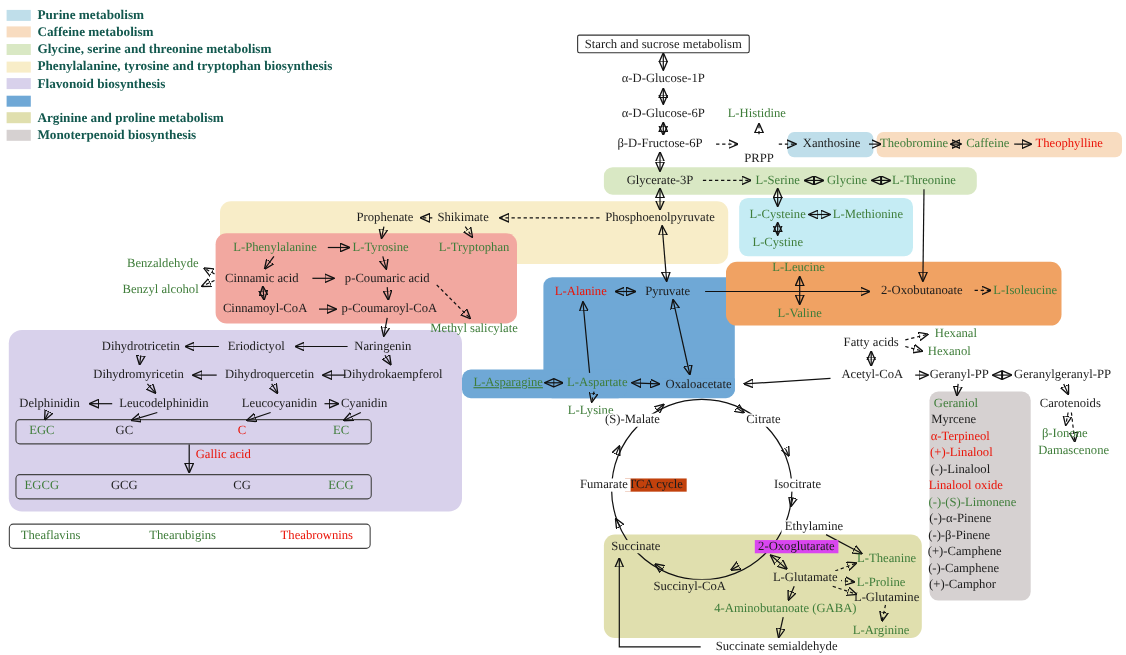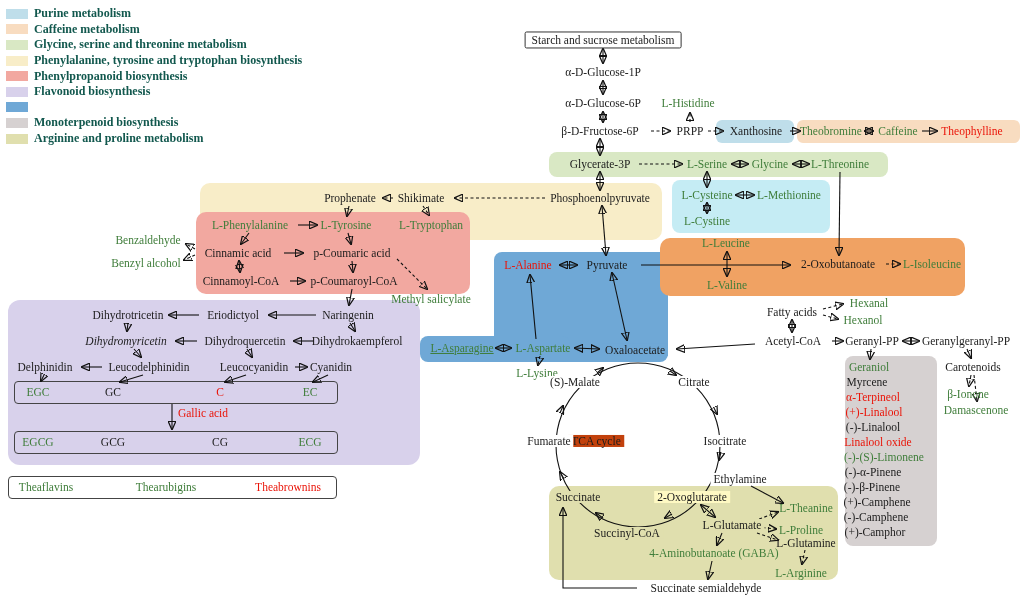--- a/index.html
+++ b/index.html
@@ -34,37 +34,33 @@
       </div>
       <div class="legend-row">
         <span class="swatch" style="background: rgb(217, 232, 196);"></span>
         <span class="legend-label">Glycine, serine and threonine metabolism</span>
       </div>
       <div class="legend-row">
         <span class="swatch" style="background: rgb(248, 237, 200);"></span>
         <span class="legend-label">Phenylalanine, tyrosine and tryptophan biosynthesis</span>
       </div>
       <div class="legend-row">
-        <span class="swatch" style="background: rgb(242, 168, 160);"></span>
-        <span class="legend-label">Phenylpropanoid biosynthesis</span>
-      </div>
-      <div class="legend-row">
         <span class="swatch" style="background: rgb(216, 209, 235);"></span>
         <span class="legend-label">Flavonoid biosynthesis</span>
       </div>
       <div class="legend-row">
         <span class="swatch" style="background: rgb(111, 168, 214);"></span>
       </div>
       <div class="legend-row">
+        <span class="swatch" style="background: rgb(224, 223, 174);"></span>
+        <span class="legend-label">Arginine and proline metabolism</span>
+      </div>
+      <div class="legend-row">
         <span class="swatch" style="background: rgb(214, 209, 209);"></span>
         <span class="legend-label">Monoterpenoid biosynthesis</span>
-      </div>
-      <div class="legend-row">
-        <span class="swatch" style="background: rgb(224, 223, 174);"></span>
-        <span class="legend-label">Arginine and proline metabolism</span>
       </div>
     </div>
   <div id="regions">
       <div class="region" style="left: 716px; top: 120px; width: 78px; height: 23px; background: rgb(191, 222, 234); border-radius: 6px;"></div>
       <div class="region" style="left: 797px; top: 120px; width: 223px; height: 23px; background: rgb(248, 220, 192); border-radius: 6px;"></div>
       <div class="region" style="left: 549px; top: 152px; width: 339px; height: 25px; background: rgb(217, 232, 196); border-radius: 8px;"></div>
       <div class="region" style="left: 672px; top: 180px; width: 158px; height: 53px; background: rgb(197, 236, 244); border-radius: 8px;"></div>
       <div class="region" style="left: 200px; top: 183px; width: 462px; height: 57px; background: rgb(248, 237, 200); border-radius: 10px;"></div>
       <div class="region" style="left: 196px; top: 212px; width: 274px; height: 82px; background: rgb(242, 168, 160); border-radius: 10px;"></div>
       <div class="region" style="left: 8px; top: 300px; width: 412px; height: 165px; background: rgb(216, 209, 235); border-radius: 12px;"></div>
@@ -184,21 +180,21 @@
       <path class="s" d="M 637 588 L 563 588 L 563 508" marker-end="url(#mE)"></path>
     </g>
   </svg>
 
   <div id="nodes">
       <div class="node boxed" style="left: 603px; top: 40px; color: rgb(28, 28, 28);">Starch and sucrose metabolism</div>
       <div class="node" style="left: 603px; top: 72px; color: rgb(28, 28, 28);">α-D-Glucose-1P</div>
       <div class="node" style="left: 603px; top: 103px; color: rgb(28, 28, 28);">α-D-Glucose-6P</div>
       <div class="node" style="left: 688px; top: 103px; color: rgb(63, 125, 58);">L-Histidine</div>
       <div class="node" style="left: 600px; top: 131px; color: rgb(28, 28, 28);">β-D-Fructose-6P</div>
-      <div class="node" style="left: 690px; top: 131px; color: rgb(28, 28, 28);">PRPP</div>
+      <div class="node" style="left: 690px; top: 144px; color: rgb(28, 28, 28);">PRPP</div>
       <div class="node" style="left: 756px; top: 131px; color: rgb(28, 28, 28);">Xanthosine</div>
       <div class="node" style="left: 831px; top: 131px; color: rgb(63, 125, 58);">Theobromine</div>
       <div class="node" style="left: 898px; top: 131px; color: rgb(63, 125, 58);">Caffeine</div>
       <div class="node" style="left: 972px; top: 131px; color: rgb(234, 20, 8);">Theophylline</div>
       <div class="node" style="left: 600px; top: 164px; color: rgb(28, 28, 28);">Glycerate-3P</div>
       <div class="node" style="left: 707px; top: 164px; color: rgb(63, 125, 58);">L-Serine</div>
       <div class="node" style="left: 770px; top: 164px; color: rgb(63, 125, 58);">Glycine</div>
       <div class="node" style="left: 840px; top: 164px; color: rgb(63, 125, 58);">L-Threonine</div>
       <div class="node" style="left: 707px; top: 195px; color: rgb(63, 125, 58);">L-Cysteine</div>
       <div class="node" style="left: 789px; top: 195px; color: rgb(63, 125, 58);">L-Methionine</div>
@@ -212,21 +208,21 @@
       <div class="node" style="left: 238px; top: 253px; color: rgb(28, 28, 28);">Cinnamic acid</div>
       <div class="node" style="left: 352px; top: 253px; color: rgb(28, 28, 28);">p-Coumaric acid</div>
       <div class="node" style="left: 241px; top: 281px; color: rgb(28, 28, 28);">Cinnamoyl-CoA</div>
       <div class="node" style="left: 354px; top: 281px; color: rgb(28, 28, 28);">p-Coumaroyl-CoA</div>
       <div class="node" style="left: 431px; top: 299px; color: rgb(63, 125, 58);">Methyl salicylate</div>
       <div class="node" style="left: 148px; top: 240px; color: rgb(63, 125, 58);">Benzaldehyde</div>
       <div class="node" style="left: 146px; top: 263px; color: rgb(63, 125, 58);">Benzyl alcohol</div>
       <div class="node" style="left: 128px; top: 315px; color: rgb(28, 28, 28);">Dihydrotricetin</div>
       <div class="node" style="left: 233px; top: 315px; color: rgb(28, 28, 28);">Eriodictyol</div>
       <div class="node" style="left: 348px; top: 315px; color: rgb(28, 28, 28);">Naringenin</div>
-      <div class="node" style="left: 126px; top: 341px; color: rgb(28, 28, 28); font-style: italic;">Dihydromyricetin</div>
+      <div class="node" style="left: 126px; top: 341px; color: rgb(28, 28, 28);">Dihydromyricetin</div>
       <div class="node" style="left: 245px; top: 341px; color: rgb(28, 28, 28);">Dihydroquercetin</div>
       <div class="node" style="left: 357px; top: 341px; color: rgb(28, 28, 28);">Dihydrokaempferol</div>
       <div class="node" style="left: 45px; top: 367px; color: rgb(28, 28, 28);">Delphinidin</div>
       <div class="node" style="left: 149px; top: 367px; color: rgb(28, 28, 28);">Leucodelphinidin</div>
       <div class="node" style="left: 254px; top: 367px; color: rgb(28, 28, 28);">Leucocyanidin</div>
       <div class="node" style="left: 331px; top: 367px; color: rgb(28, 28, 28);">Cyanidin</div>
       <div class="node" style="left: 38px; top: 392px; color: rgb(63, 125, 58);">EGC</div>
       <div class="node" style="left: 113px; top: 392px; color: rgb(28, 28, 28);">GC</div>
       <div class="node" style="left: 220px; top: 392px; color: rgb(234, 20, 8);">C</div>
       <div class="node" style="left: 310px; top: 392px; color: rgb(63, 125, 58);">EC</div>
@@ -269,21 +265,21 @@
       <div class="node" style="left: 877px; top: 502px; color: rgb(28, 28, 28);">(+)-Camphene</div>
       <div class="node" style="left: 876px; top: 517px; color: rgb(28, 28, 28);">(-)-Camphene</div>
       <div class="node" style="left: 875px; top: 532px; color: rgb(28, 28, 28);">(+)-Camphor</div>
       <div class="node" style="left: 575px; top: 382px; color: rgb(28, 28, 28); background: rgb(255, 255, 255); padding: 0px 3px;">(S)-Malate</div>
       <div class="node" style="left: 694px; top: 382px; color: rgb(28, 28, 28); background: rgb(255, 255, 255); padding: 0px 3px;">Citrate</div>
       <div class="node" style="left: 596px; top: 441px; color: rgb(28, 28, 28); background: #c2410c; padding: 0px 3px;">TCA cycle</div>
       <div class="node" style="left: 549px; top: 441px; color: rgb(28, 28, 28); background: rgb(255, 255, 255); padding: 0px 3px;">Fumarate</div>
       <div class="node" style="left: 725px; top: 441px; color: rgb(28, 28, 28); background: rgb(255, 255, 255); padding: 0px 3px;">Isocitrate</div>
       <div class="node" style="left: 740px; top: 479px; color: rgb(28, 28, 28); background: rgb(255, 255, 255); padding: 0px 3px;">Ethylamine</div>
       <div class="node" style="left: 578px; top: 497px; color: rgb(28, 28, 28); background: rgb(224, 223, 174); padding: 0px 3px;">Succinate</div>
-      <div class="node" style="left: 692px; top: 497px; color: rgb(28, 28, 28); background: #fef9c3; padding: 0px 3px;">2-Oxoglutarate</div>
+      <div class="node" style="left: 724px; top: 497px; color: rgb(28, 28, 28); background: #d946ef; padding: 0px 3px;">2-Oxoglutarate</div>
       <div class="node" style="left: 627px; top: 533px; color: rgb(28, 28, 28); background: rgb(224, 223, 174); padding: 0px 3px;">Succinyl-CoA</div>
       <div class="node" style="left: 732px; top: 525px; color: rgb(28, 28, 28); background: rgb(224, 223, 174); padding: 0px 3px;">L-Glutamate</div>
       <div class="node" style="left: 806px; top: 508px; color: rgb(63, 125, 58);">L-Theanine</div>
       <div class="node" style="left: 801px; top: 530px; color: rgb(63, 125, 58);">L-Proline</div>
       <div class="node" style="left: 806px; top: 543px; color: rgb(28, 28, 28);">L-Glutamine</div>
       <div class="node" style="left: 714px; top: 553px; color: rgb(63, 125, 58);">4-Aminobutanoate (GABA)</div>
       <div class="node" style="left: 801px; top: 573px; color: rgb(63, 125, 58);">L-Arginine</div>
       <div class="node" style="left: 706px; top: 588px; color: rgb(28, 28, 28);">Succinate semialdehyde</div>
     </div>
 </div>

